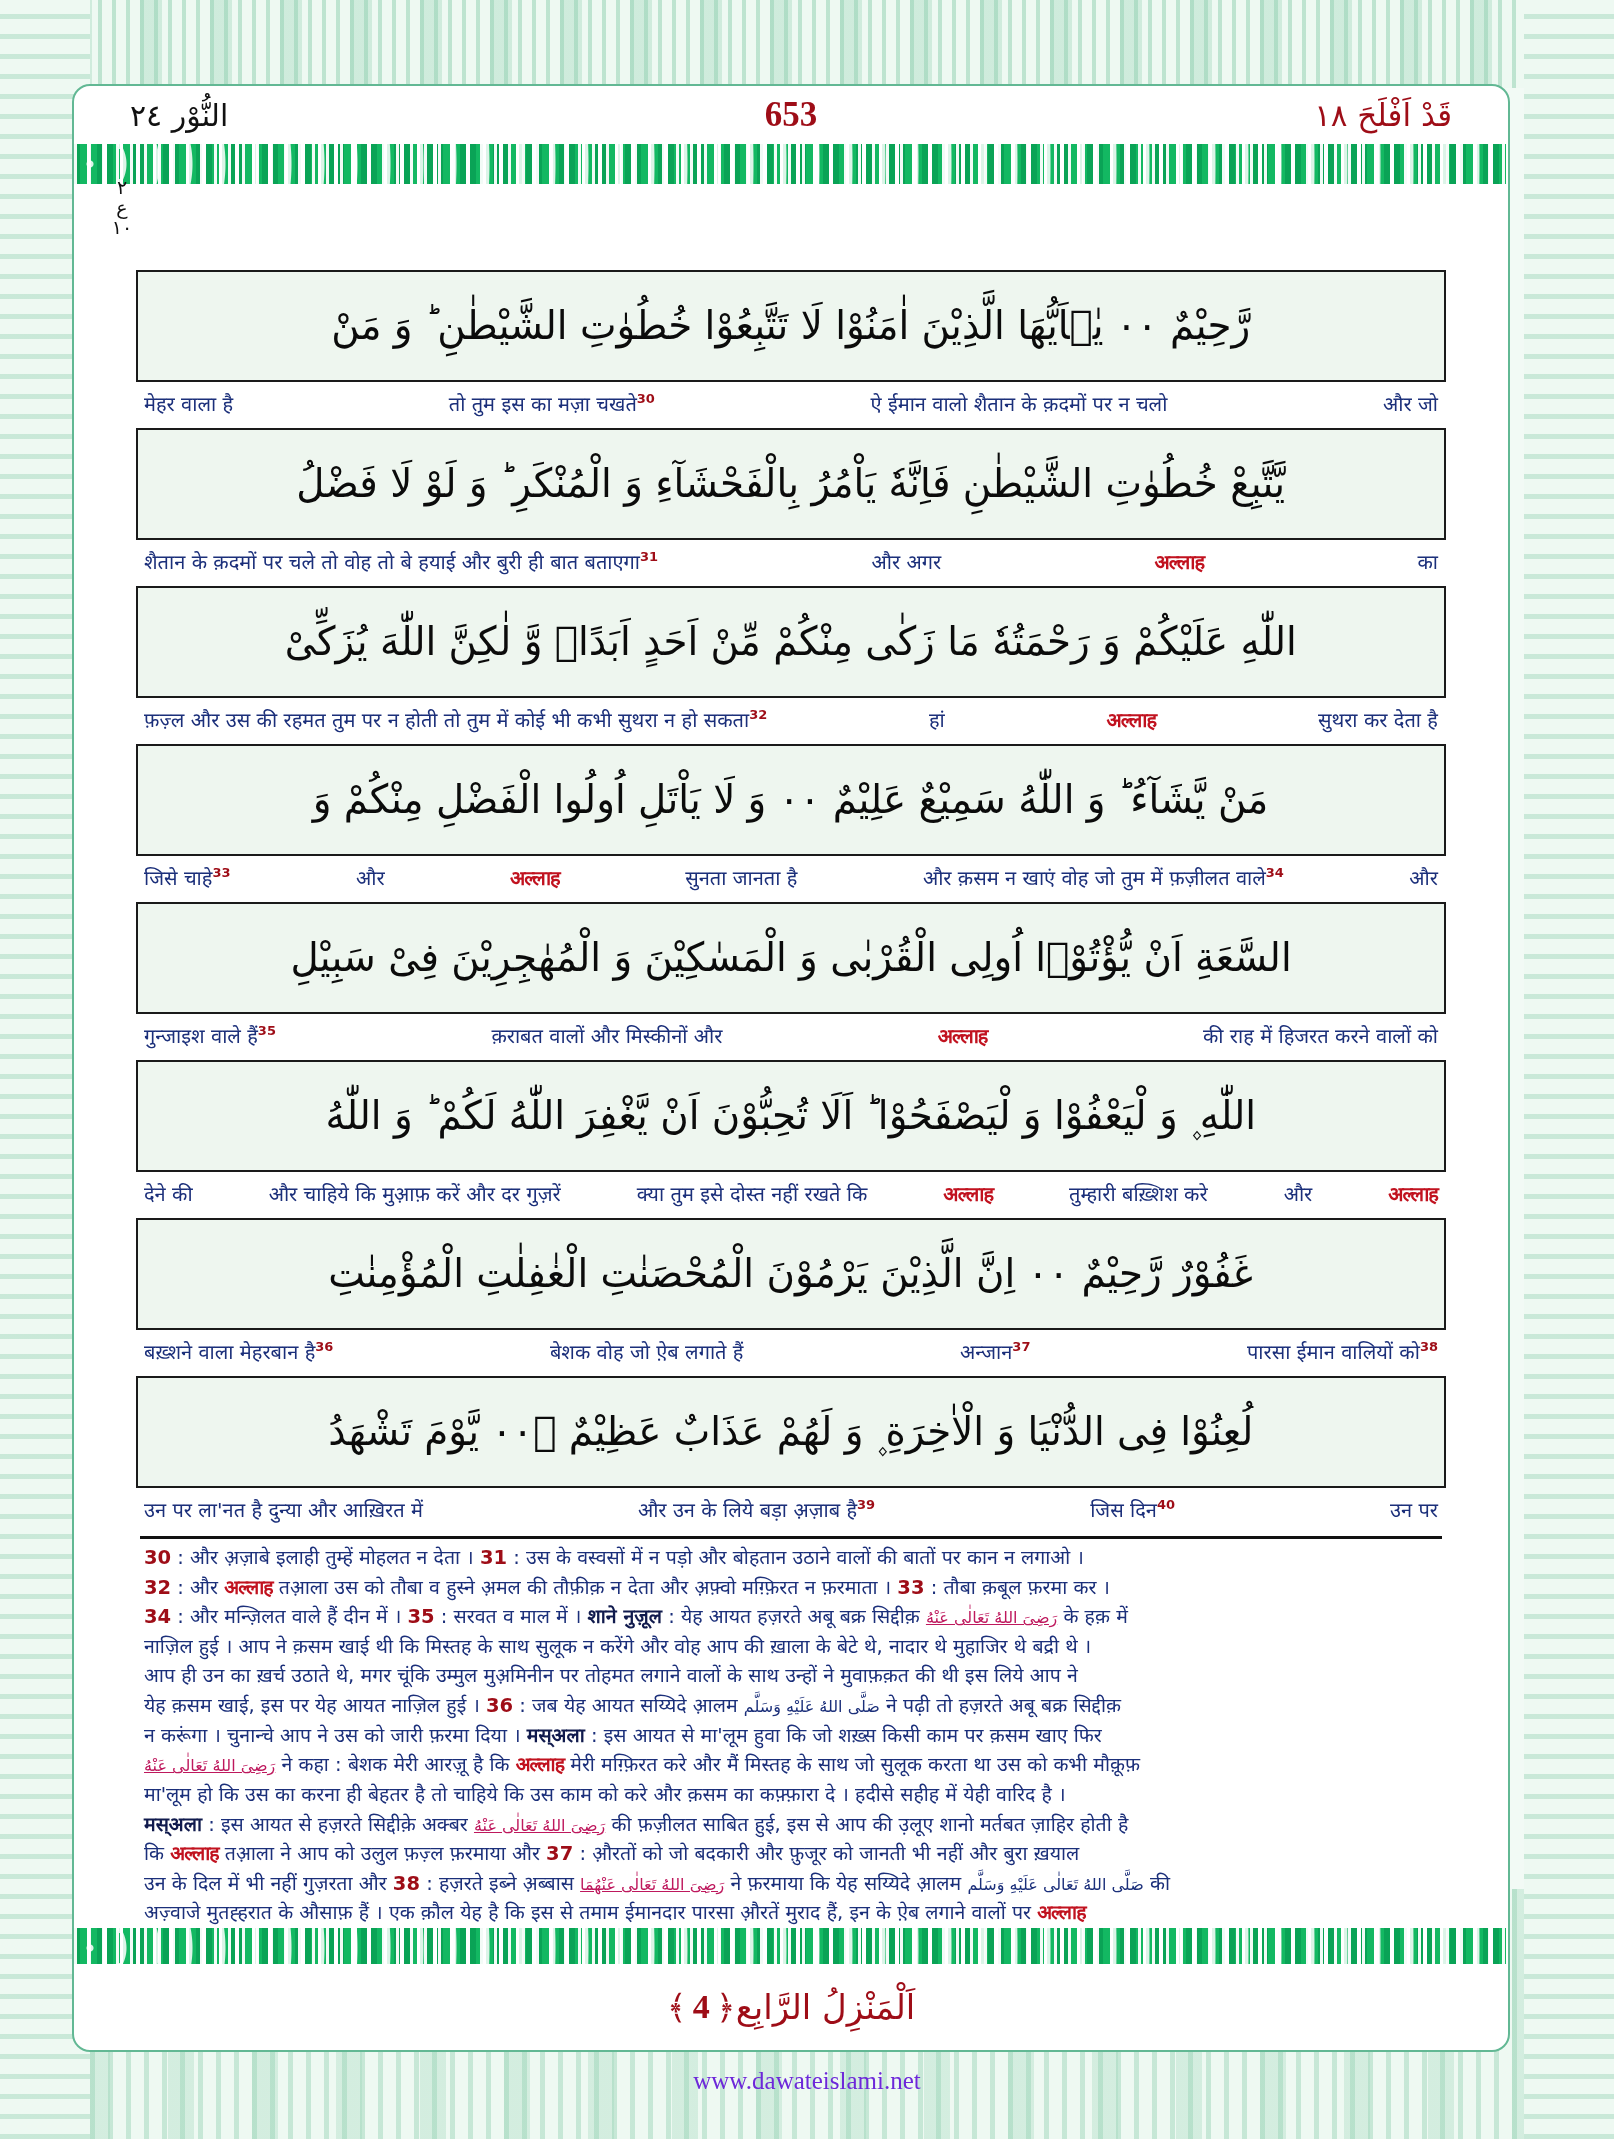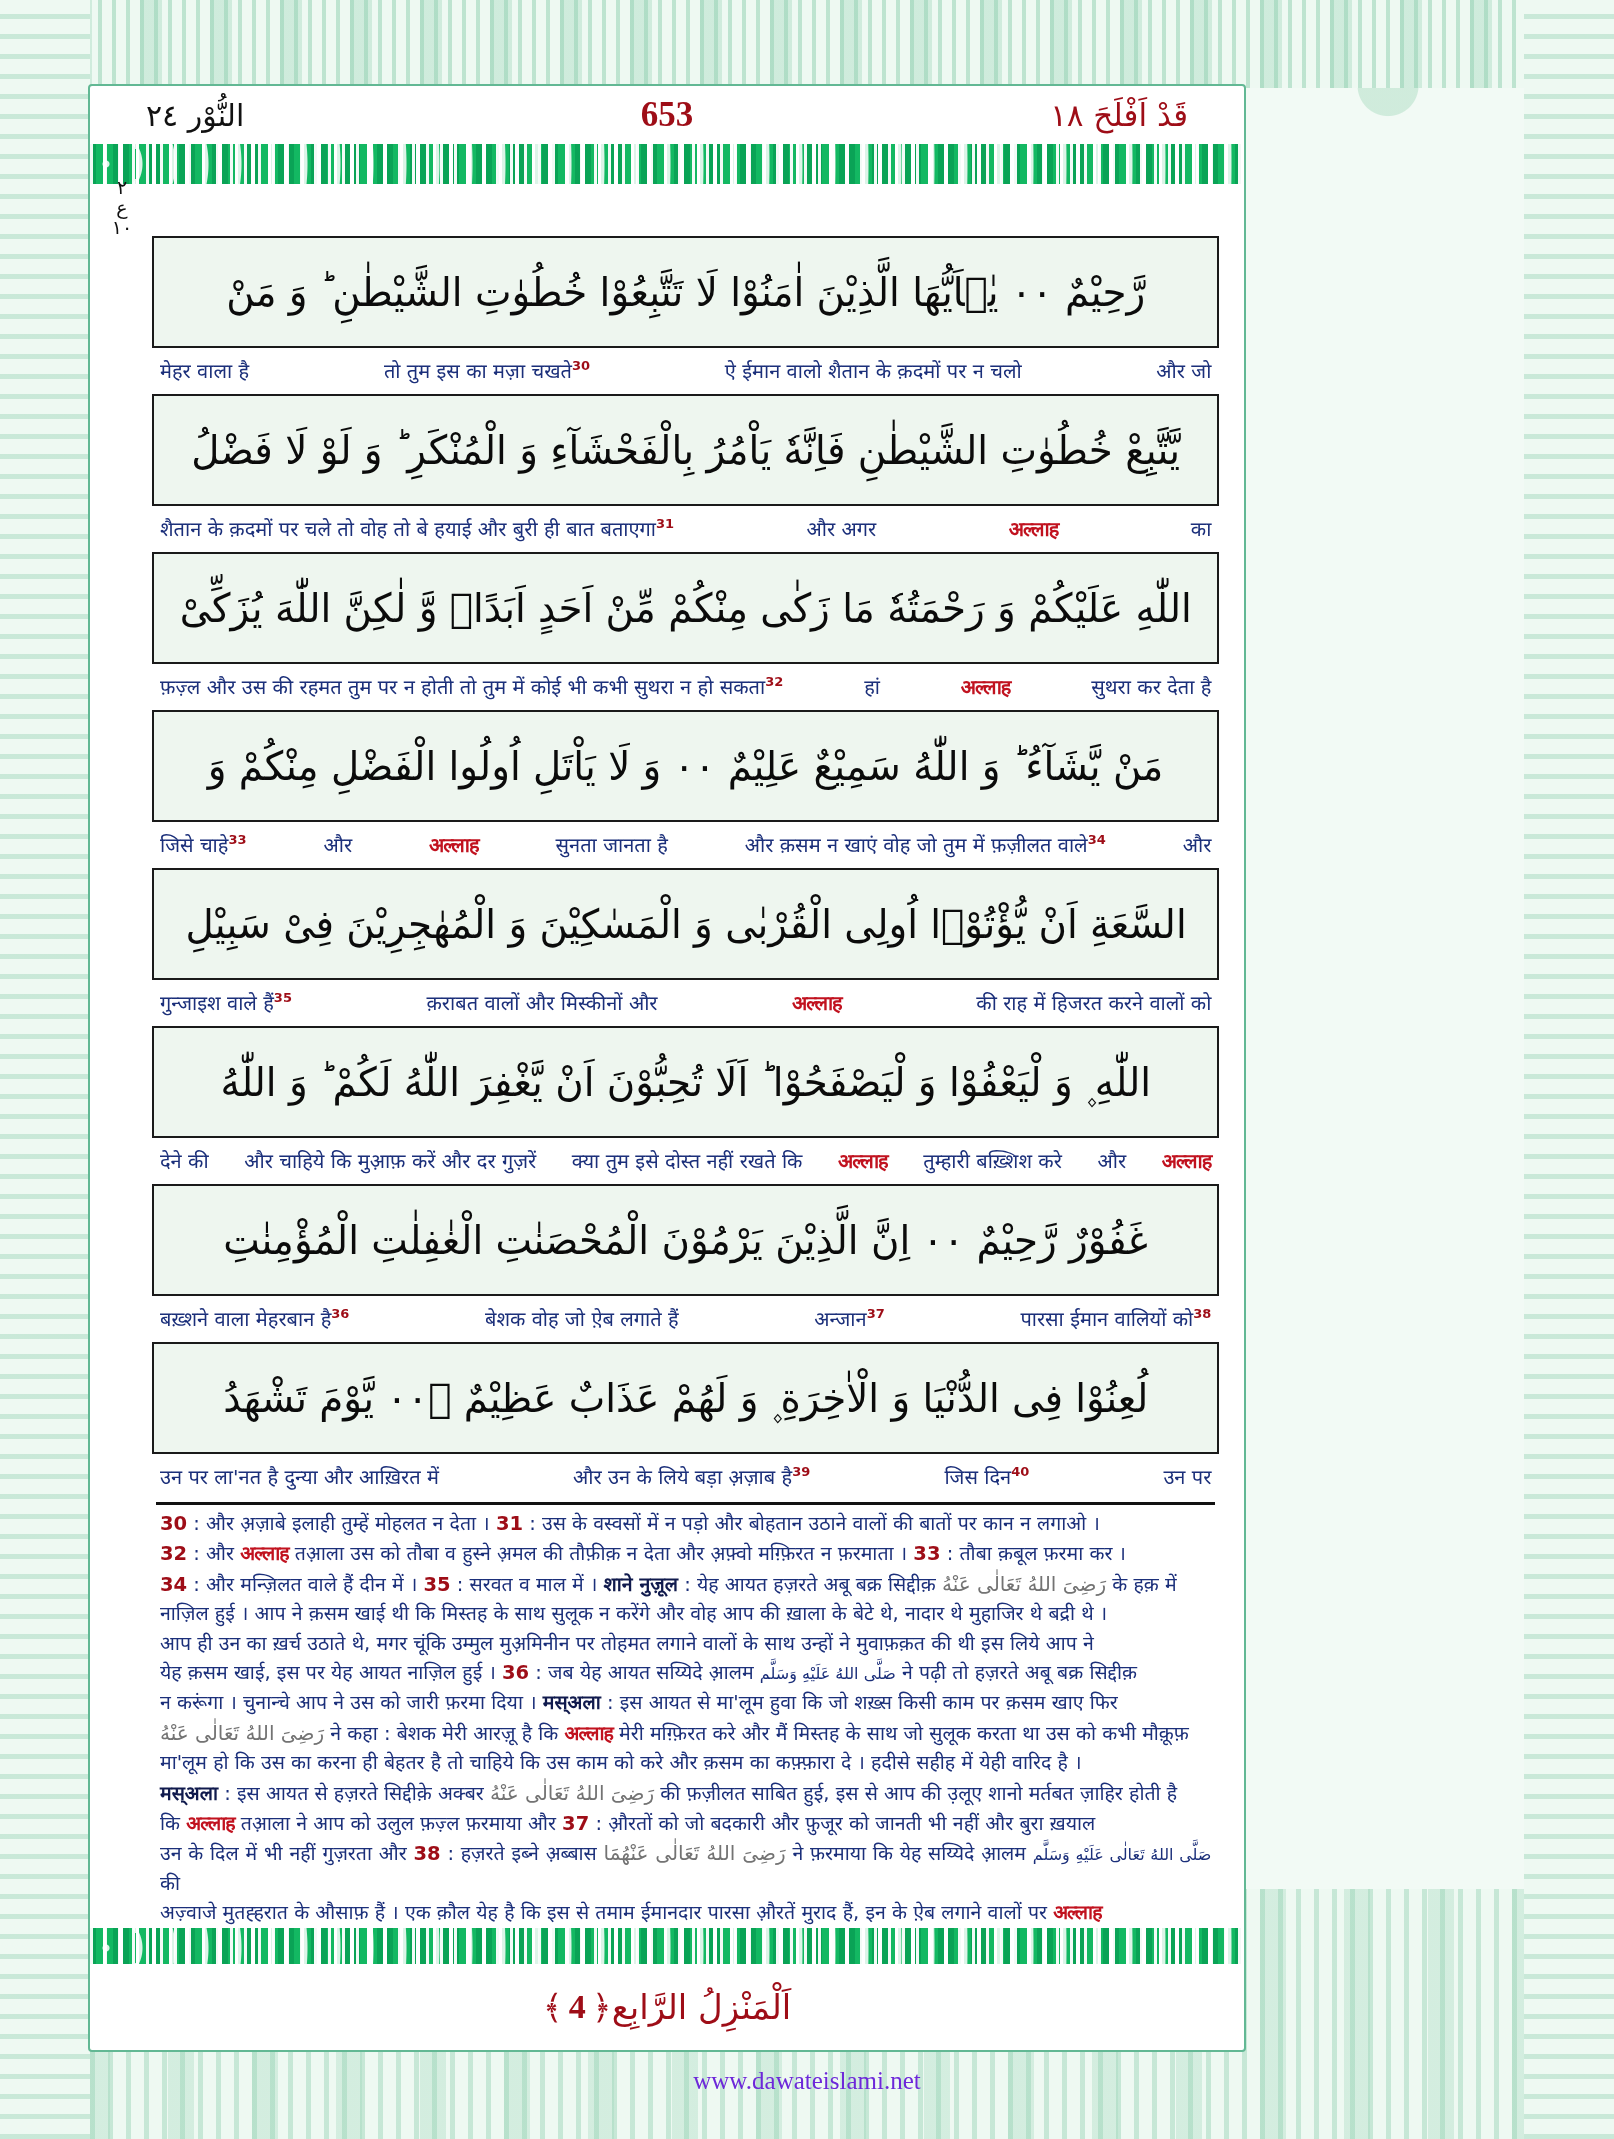--- a/index.html
+++ b/index.html
@@ -68,25 +68,25 @@
     width:760px; height:760px;
     border-radius:50%;
     background:
       radial-gradient(circle, rgba(150,210,185,.25) 0 30%, rgba(150,210,185,.12) 31% 62%, transparent 63%);
     pointer-events:none;
   }
 
   
   .sheet{
     position:absolute;
-    left:88px; top:84px;
-    width:1158px; height:1968px;
+    left:72px; top:84px;
+    width:1438px; height:1968px;
     background:#ffffff;
     border:2px solid #62b894;
-    border-radius:4px;
+    border-radius:18px;
     overflow:hidden;
   }
 
   
   .runhead{
     height:58px;
     display:flex; align-items:center;
     padding:0 56px;
     position:relative;
   }
@@ -209,24 +209,24 @@
     font-family:"DejaVu Sans", sans-serif;
     font-size:19.5px;
     line-height:1.52;
     color:#1b2f7a;
     text-align:justify;
     padding:0 8px;
   }
   .fn-num{ color:#9e0d17; font-weight:bold; }
   .fn-bold{ color:#101a4d; font-weight:bold; }
   .fn-ar{
-    color:#737373;
-    font-family:"DejaVu Sans", sans-serif;
-    font-size:20px;
-    direction:rtl; unicode-bidi:isolate;
+    color:#be185d;
+    font-family:"DejaVu Sans", sans-serif;
+    font-size:16px;
+    direction:rtl; unicode-bidi:isolate;text-decoration:underline;
   }
   .fn-ar-blue{
     color:#1b2f7a;
     font-family:"DejaVu Sans", sans-serif;
     font-size:16px;
     direction:rtl; unicode-bidi:isolate;
   }
 
   
   .manzil{

